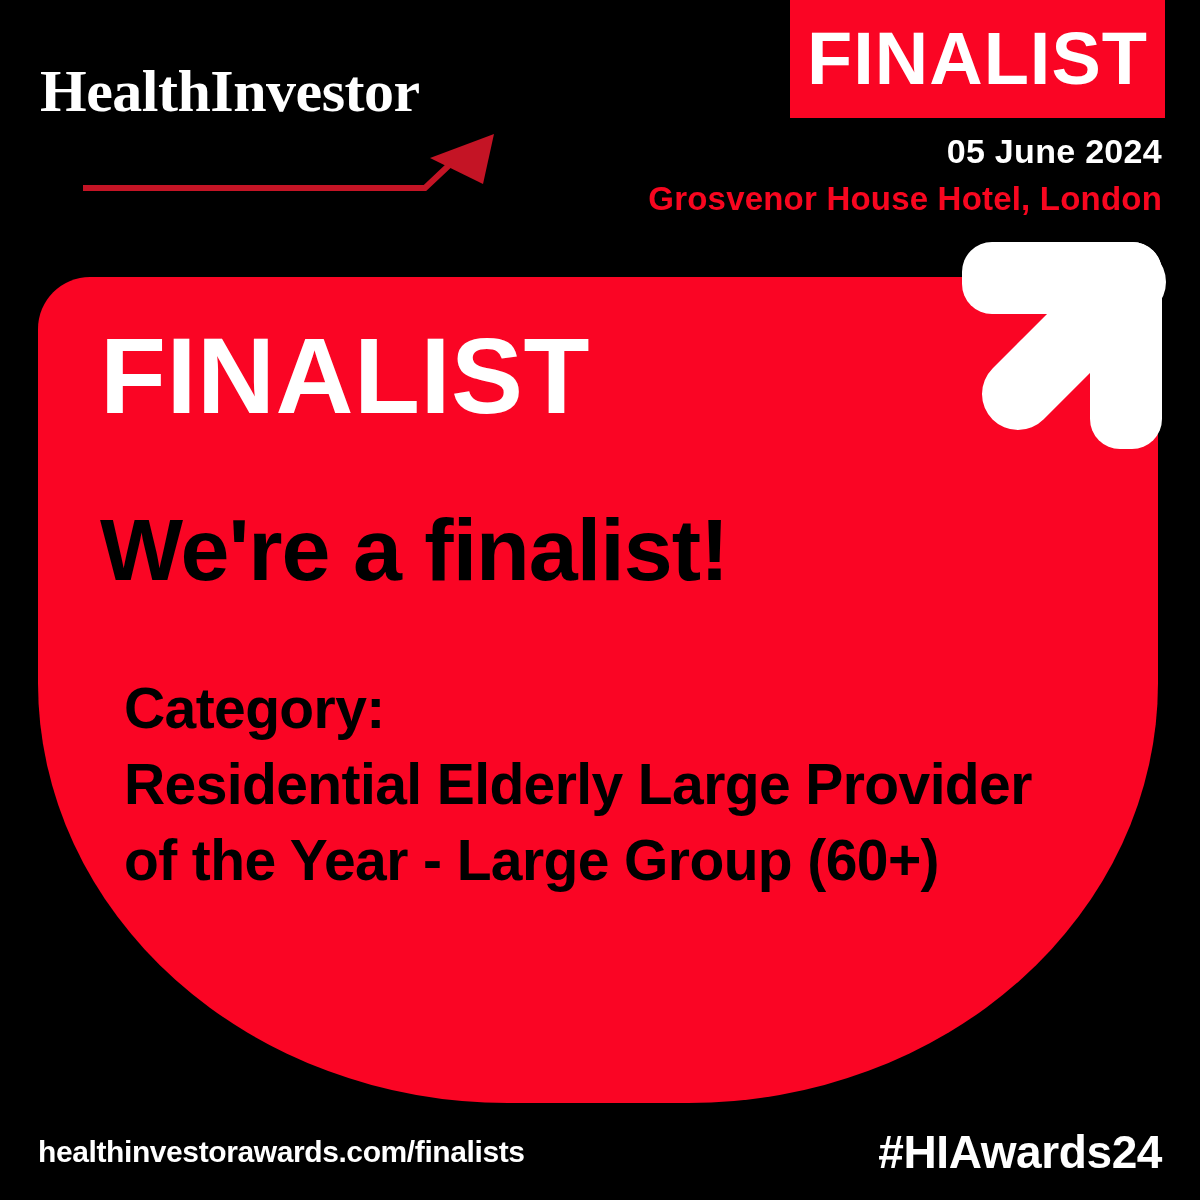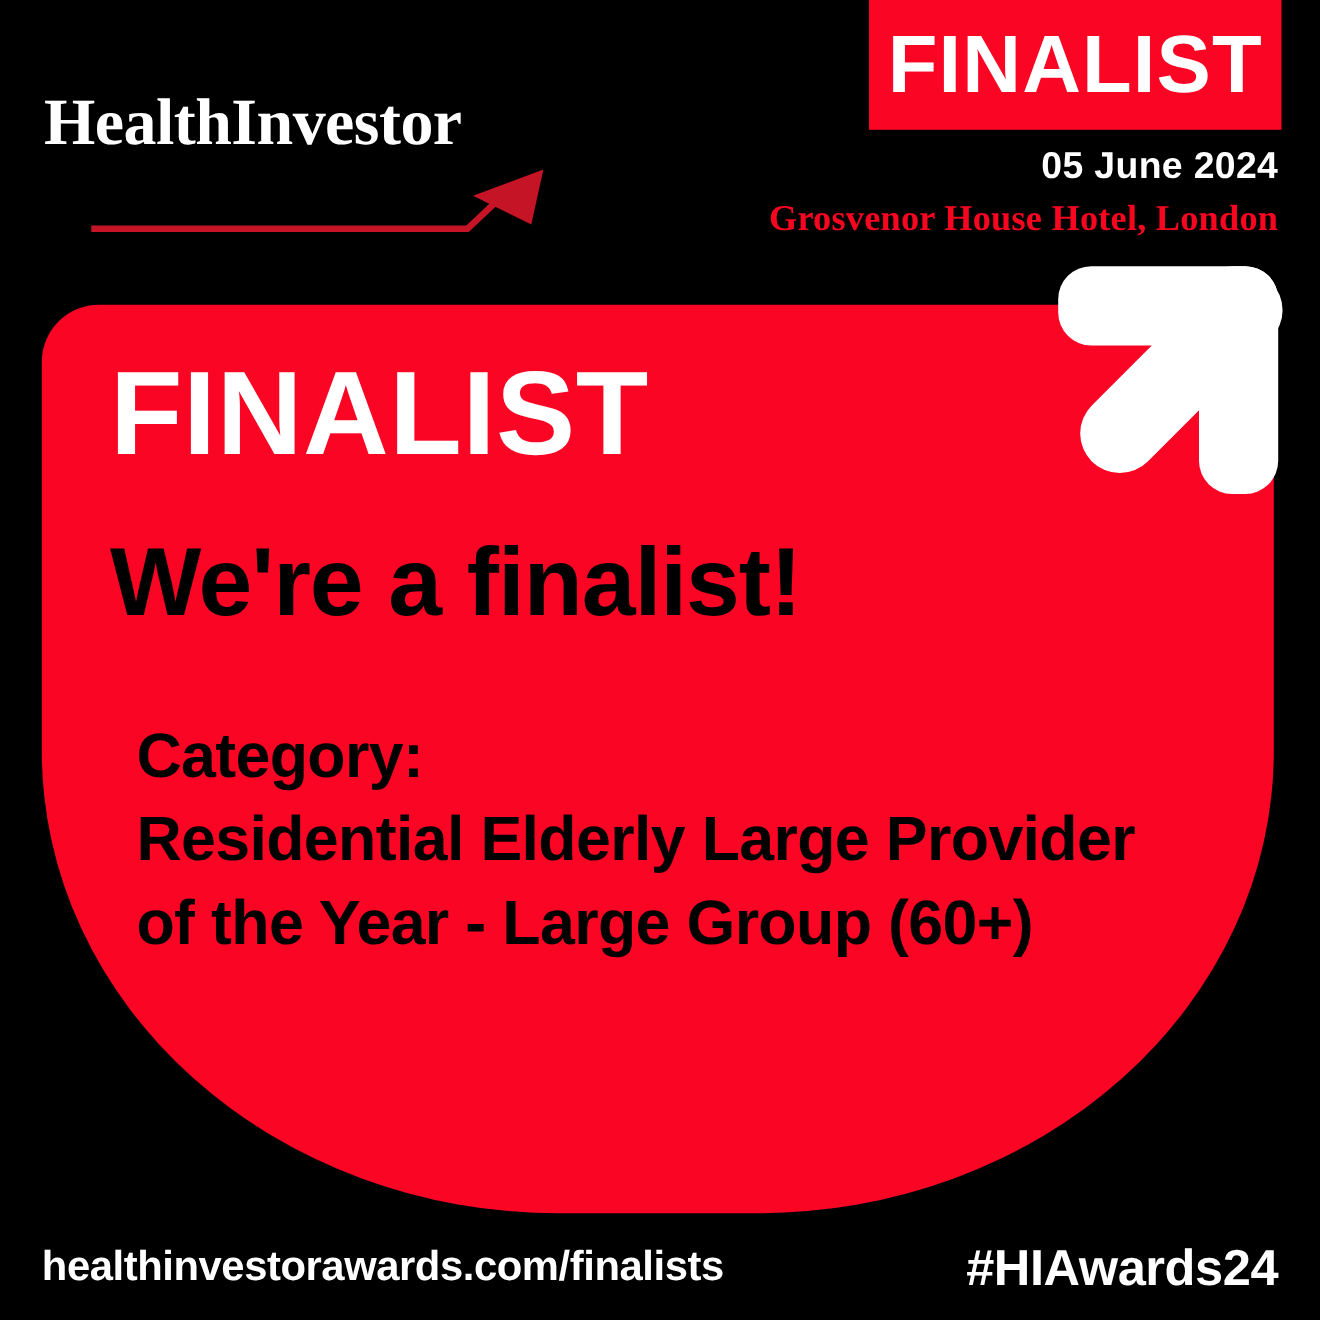--- a/index.html
+++ b/index.html
@@ -13,21 +13,21 @@
     height: 1200px;
     background: #000000;
     overflow: hidden;
     font-family: "Liberation Sans", sans-serif;
   }
 
   
   #logo-block {
     position: absolute;
     left: 40px;
-    top: 80px;
+    top: 60px;
     width: 450px;
     height: 140px;
     text-decoration: underline;
   }
   #logo-healthinvestor {
     font-family: "Liberation Serif", serif;
     font-weight: bold;
     font-size: 60px;
     line-height: 62px;
     color: #ffffff;
@@ -86,21 +86,21 @@
     line-height: 38px;
     color: #ffffff;
     letter-spacing: 0.3px;
     white-space: nowrap;
     text-align: right;
   }
   #event-venue {
     position: absolute;
     right: 38px;
     top: 180px;
-    font-family: Liberation Serif, serif;
+    font-family: Liberation Sans, sans-serif;
     font-weight: bold;
     font-size: 33px;
     line-height: 38px;
     color: #f8061f;
     letter-spacing: 0.2px;
     white-space: nowrap;
     text-align: right;
   }
 
   
@@ -132,21 +132,21 @@
     margin: 0;
     white-space: nowrap;
   }
   #card-subheading {
     font-family: "Liberation Sans", sans-serif;
     font-weight: bold;
     font-size: 88px;
     line-height: 96px;
     color: #000000;
     letter-spacing: -1px;
-    margin: 46px 0 0 0;
+    margin: 67px 0 0 0;
     white-space: nowrap;
   }
   #card-category-block {
     margin-top: 72px;
   }
   .category-line {
     font-family: "Liberation Sans", sans-serif;
     font-weight: bold;
     font-size: 57px;
     line-height: 76px;
@@ -166,21 +166,21 @@
     overflow: visible;
   }
 
   
   #footer-url {
     position: absolute;
     left: 38px;
     top: 1130px;
     font-family: "Liberation Sans", sans-serif;
     font-weight: bold;
-    font-size: 38px;
+    font-size: 30px;
     line-height: 44px;
     color: #ffffff;
     letter-spacing: -0.4px;
     white-space: nowrap;
   }
   #footer-hashtag {
     position: absolute;
     right: 38px;
     top: 1130px;
     font-family: "Liberation Sans", sans-serif;

